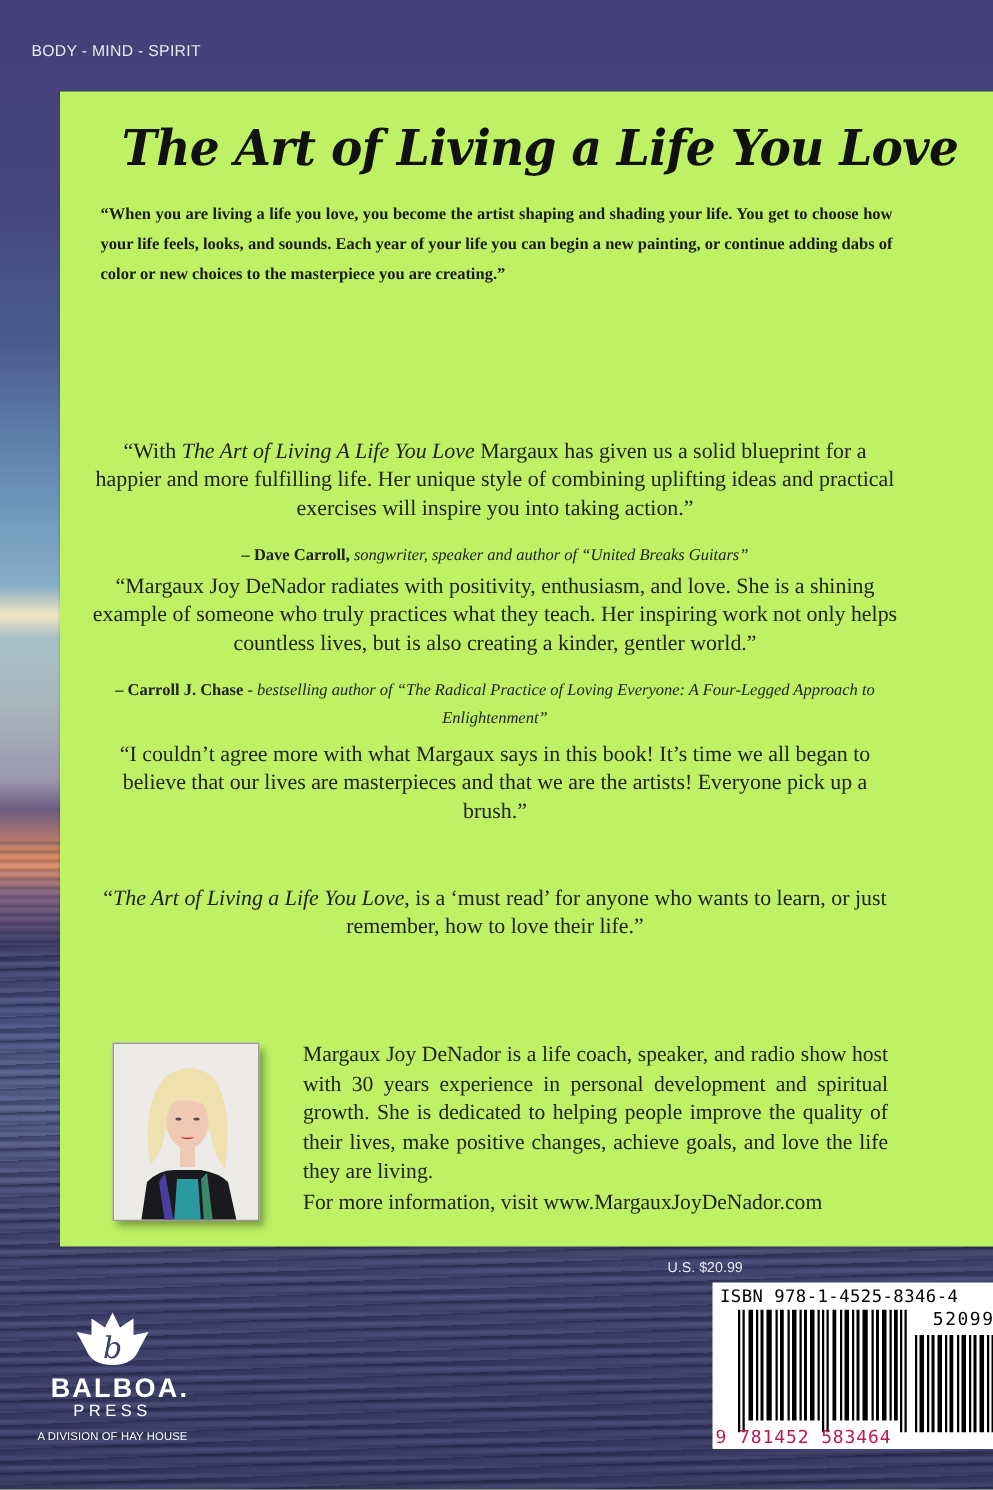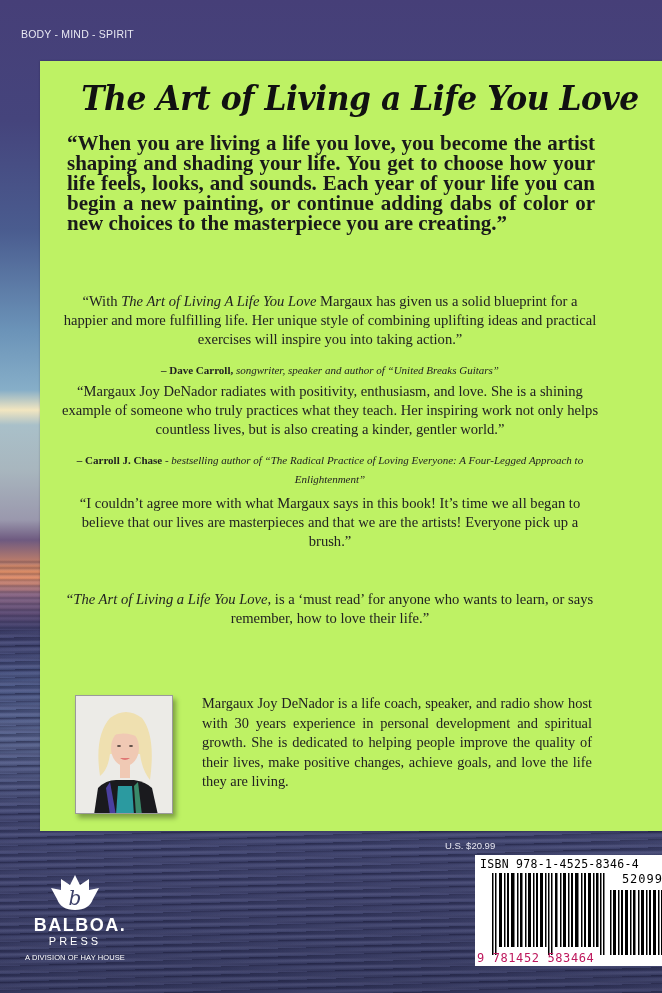--- a/index.html
+++ b/index.html
@@ -54,21 +54,21 @@
   .book-title {
     position: absolute; left: 0; right: 0; top: 18px;
     text-align: center;
     font-family: "DejaVu Serif", serif;
     font-style: italic; font-weight: bold;
     font-size: 33px; color: #111; letter-spacing: -0.5px;
     transform: scaleX(0.95);
   }
   .lead {
     position: absolute; left: 27px; width: 528px;
-    font-weight: bold; font-size: 21px; line-height: 20px; color: #1a1a1a;
+    font-weight: bold; font-size: 11px; line-height: 20px; color: #1a1a1a;
     text-align: justify;
   }
   .lead.q { top: 72px; }
   .lead.intro { top: 164px; }
   .endorse {
     position: absolute; left: 20px; width: 540px;
     text-align: center; color: #222;
     font-size: 14.6px; line-height: 19px;
   }
   .endorse .quote { display: block; }
@@ -156,41 +156,42 @@
   <div class="endorse e2">
     <span class="quote"><span>“Margaux Joy DeNador radiates with positivity, enthusiasm, and love. She is a shining example of someone who truly practices what they teach. Her inspiring work not only helps countless lives, but is also creating a kinder, gentler world.”</span><i></i><span></span></span>
     <span class="attr"><span class="name">– Carroll J. Chase</span><span class="role"> - bestselling author of “The Radical Practice of Loving Everyone: A Four-Legged Approach to Enlightenment”</span></span>
   </div>
 
   <div class="endorse e3">
     <span class="quote"><span>“I couldn’t agree more with what Margaux says in this book! It’s time we all began to believe that our lives are masterpieces and that we are the artists! Everyone pick up a brush.”</span><i></i><span></span></span>
   </div>
 
   <div class="endorse e4">
-    <span class="quote"><span>“</span><i>The Art of Living a Life You Love</i><span>, is a ‘must read’ for anyone who wants to learn, or says remember, how to love their life.”</span></span>
+    <span class="quote"><span>“</span><i>The Art of Living a Life You Love</i><span>, is a ‘must read’ for anyone who wants to learn, or just remember, how to love their life.”</span></span>
   </div>
 
   <div class="bio-photo">
     <svg width="98" height="119" viewBox="0 0 98 119">
       <rect width="98" height="119" fill="#ecebe7"></rect>
       <path d="M18 119 L22 92 Q30 84 40 84 L58 84 Q70 86 76 92 L82 119 Z" fill="#1a1a1e"></path>
       <path d="M42 90 L56 90 L58 119 L40 119 Z" fill="#2b9aa0"></path>
       <path d="M34 86 L40 119 L34 119 L30 92 Z" fill="#4a3fa0"></path>
       <path d="M62 86 L66 119 L60 119 L58 90 Z" fill="#3a8a6a"></path>
       <path d="M24 80 Q18 40 34 22 Q50 10 66 22 Q80 40 74 84 Q66 74 64 58 L34 58 Q32 74 24 80 Z" fill="#efe0b0"></path>
       <ellipse cx="49" cy="52" rx="14" ry="18" fill="#f0c9b4"></ellipse>
       <path d="M34 40 Q40 24 62 30 Q66 36 64 42 Q50 34 34 40 Z" fill="#efe0b0"></path>
       <ellipse cx="43" cy="50" rx="2" ry="1" fill="#5a4a44"></ellipse>
       <ellipse cx="55" cy="50" rx="2" ry="1" fill="#5a4a44"></ellipse>
       <path d="M44 62 Q49 65 54 62 Q49 63 44 62 Z" fill="#d02838"></path>
       <rect x="44" y="68" width="10" height="14" fill="#f0c9b4"></rect>
     </svg>
   </div>
 
   <p class="bio-text">Margaux Joy DeNador is a life coach, speaker, and radio show host with 30 years experience in personal development and spiritual growth. She is dedicated to helping people improve the quality of their lives, make positive changes, achieve goals, and love the life they are living.</p>
+  <p class="bio-link">For more information, visit www.MargauxJoyDeNador.com</p>
 </div>
 
 <div class="logo">
   <svg class="lotus" viewBox="0 0 52 40">
     <path d="M26 2 L31 12 L40 6 L40 17 L50 15 L44 26 Q40 37 26 37 Q12 37 8 26 L2 15 L12 17 L12 6 L21 12 Z" fill="#ffffff"></path>
     <text x="26" y="32" text-anchor="middle" font-family="DejaVu Serif, serif" font-style="italic" font-size="20" fill="#3d416a">b</text>
   </svg>
   <div class="brand">BALBOA.</div>
   <div class="press">PRESS</div>
   <div class="division">A DIVISION OF HAY HOUSE</div>

